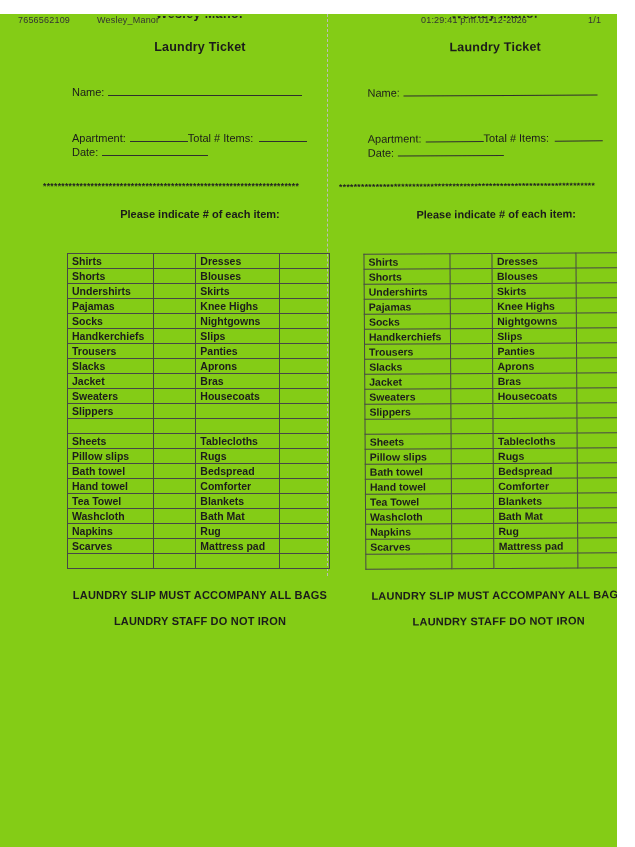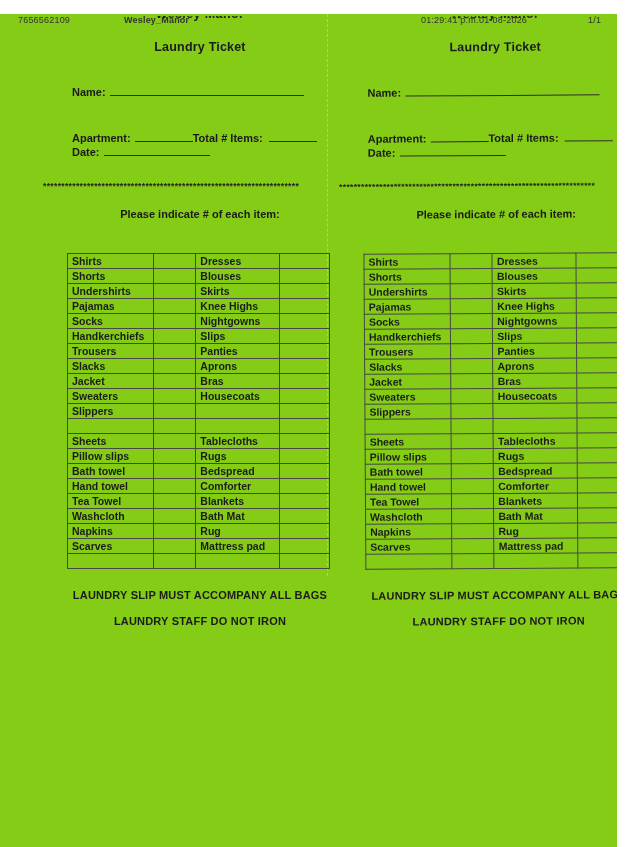--- a/index.html
+++ b/index.html
@@ -12,21 +12,21 @@
     overflow:hidden;
     margin-top:14px;
   }
   
   .fax-header{
     position:absolute;top:1px;left:0;width:635px;height:12px;
     font-size:9px;color:#333;font-weight:400;letter-spacing:.2px;
   }
   .fax-header span{position:absolute;top:0;white-space:nowrap;}
   .fax-phone{left:18px;}
-  .fax-sender{left:124px;font-weight:bold;}
+  .fax-sender{left:97px;}
   .fax-time{left:421px;}
   .fax-date{left:479px;}
   .fax-page{left:588px;}
   
   .perforation{
     position:absolute;top:0;left:327px;height:562px;width:0;
     border-left:1px dashed #bcbcbc;
   }
   
   .ticket{
@@ -43,21 +43,21 @@
     margin-top:-10px;letter-spacing:.4px;color:#222;
   }
   .title{
     position:absolute;top:26px;left:0;width:100%;margin:0;
     text-align:center;font-size:12.5px;font-weight:700;letter-spacing:.2px;
   }
   .row{position:absolute;left:22px;white-space:nowrap;font-size:11px;font-weight:700;}
   .row-name{top:71px;}
   .row-apt{top:117px;}
   .row-date{top:131px;}
-  .lbl{font-weight:700;}
+  .lbl{font-weight:400;}
   .fill{
     display:inline-block;height:10px;vertical-align:baseline;
     border-bottom:1.5px solid #2e2e2e;margin-left:4px;
   }
   .fill-name{width:194px;}
   .fill-apt{width:58px;margin-right:0;}
   .lbl-total{margin-left:0;}
   .fill-total{width:48px;margin-left:6px;}
   .fill-date{width:106px;}
   .stars{
@@ -93,21 +93,21 @@
 </style>
 </head>
 <body>
 
 <div class="page">
 
   <div class="fax-header">
     <span class="fax-phone">7656562109</span>
     <span class="fax-sender">Wesley_Manor</span>
     <span class="fax-time">01:29:41 p.m.</span>
-    <span class="fax-date">01-08-2026</span>
+    <span class="fax-date">01-12-2026</span>
     <span class="fax-page">1/1</span>
   </div>
 
   <div class="perforation"></div>
 
   <section class="ticket left">
     <div class="clip-title">
       <span>Wesley Manor</span>
     </div>
     <h1 class="title">Laundry Ticket</h1>

